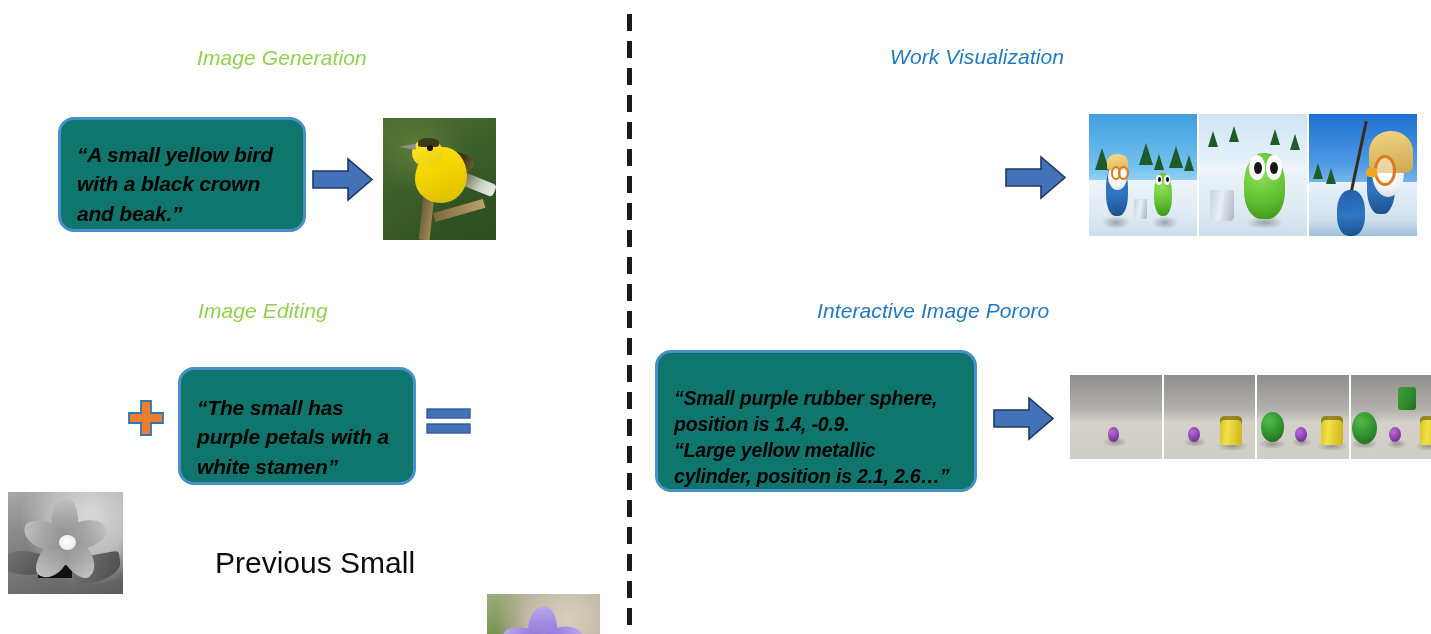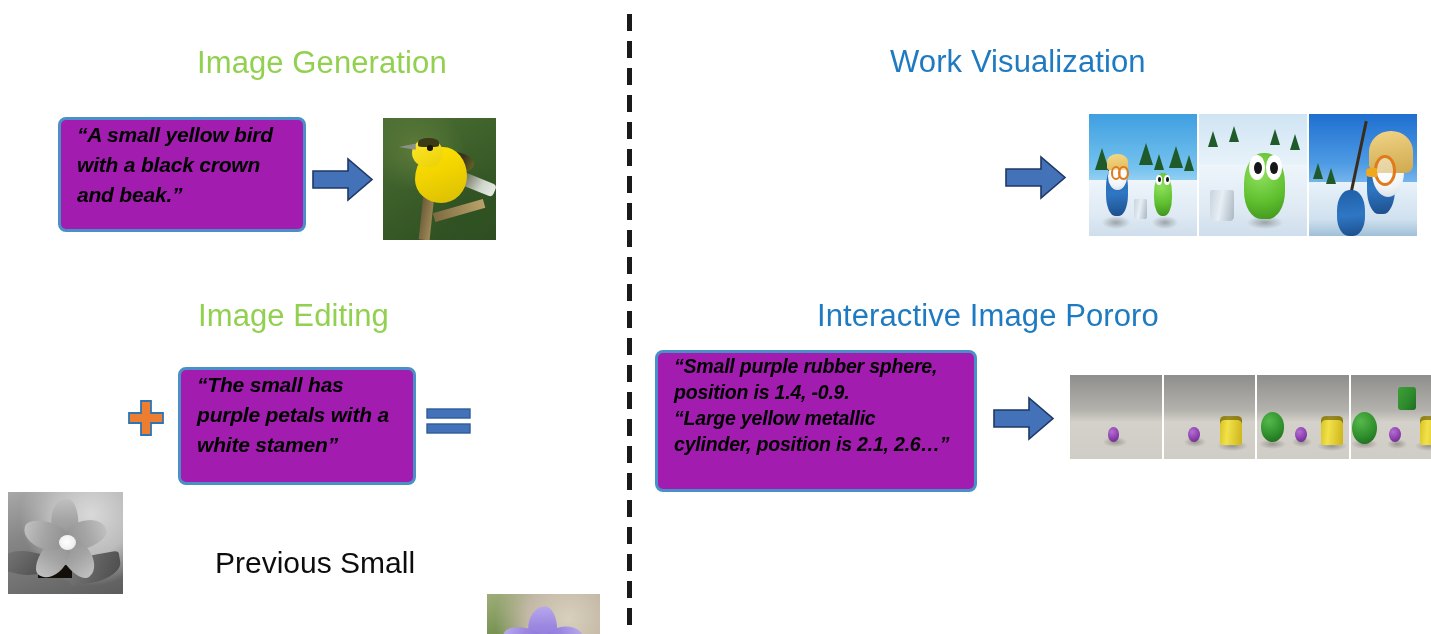--- a/index.html
+++ b/index.html
@@ -14,45 +14,46 @@
     position: relative;
     width: 1431px;
     height: 634px;
     background: #ffffff;
     overflow: hidden;
   }
   .abs { position: absolute; }
 
   
   .section-title {
-    font-size: 31px;
+    font-size: 21px;
     font-weight: 400;
     letter-spacing: 0.1px;
     white-space: nowrap;
     line-height: 1;
+    font-style: italic;
   }
   .title-green { color: #92D050; }
   .title-blue  { color: #1F7BC1; }
 
   
   .caption {
     font-size: 30px;
     color: #0d0d0d;
     white-space: nowrap;
     line-height: 1;
   }
 
   
   .prompt-box {
     box-sizing: border-box;
-    background: #a21caf;
+    background: #0f766e;
     border: 3px solid #4A90C8;
-    border-radius: 8px;
+    border-radius: 16px;
     display: flex;
-    align-items: flex-start;
+    align-items: flex-end;
   }
   .prompt-text {
     font-style: italic;
     font-weight: 700;
     color: #000000;
     font-size: 21px;
     line-height: 1.42;
     padding: 0 16px;
     width: 100%;
     white-space: pre-line;

